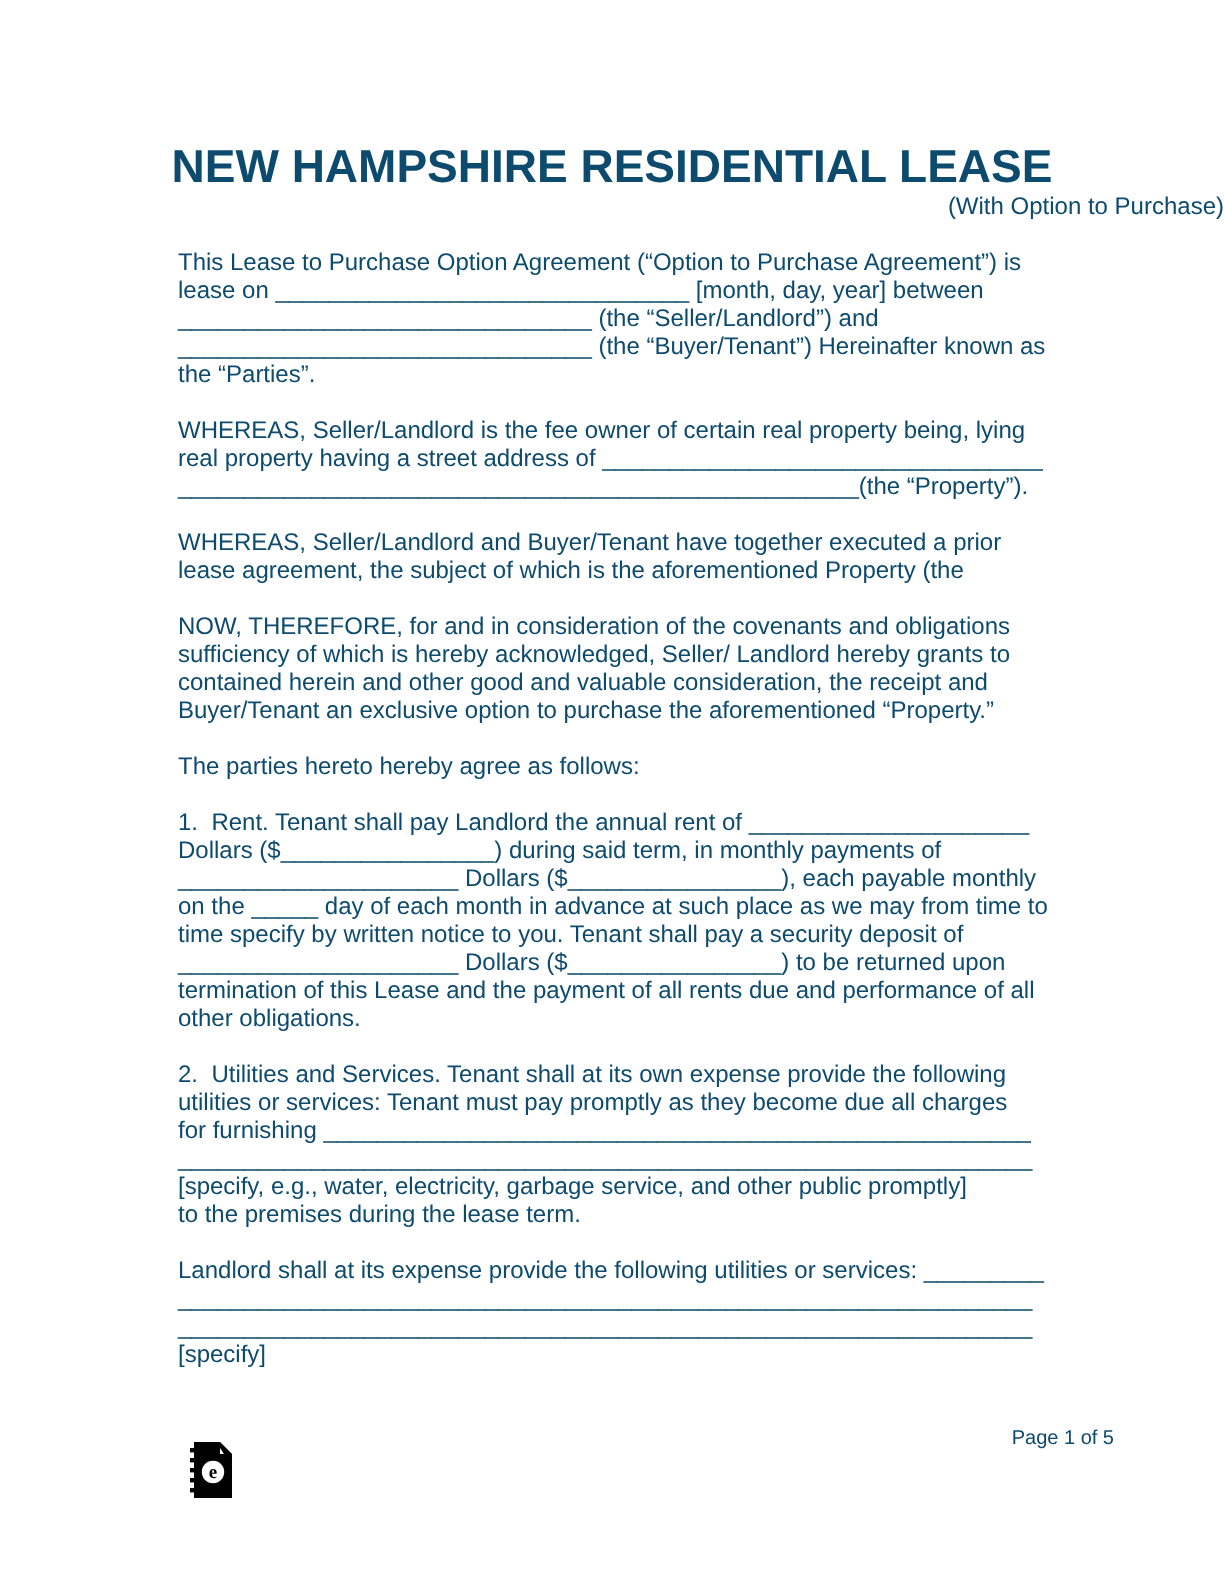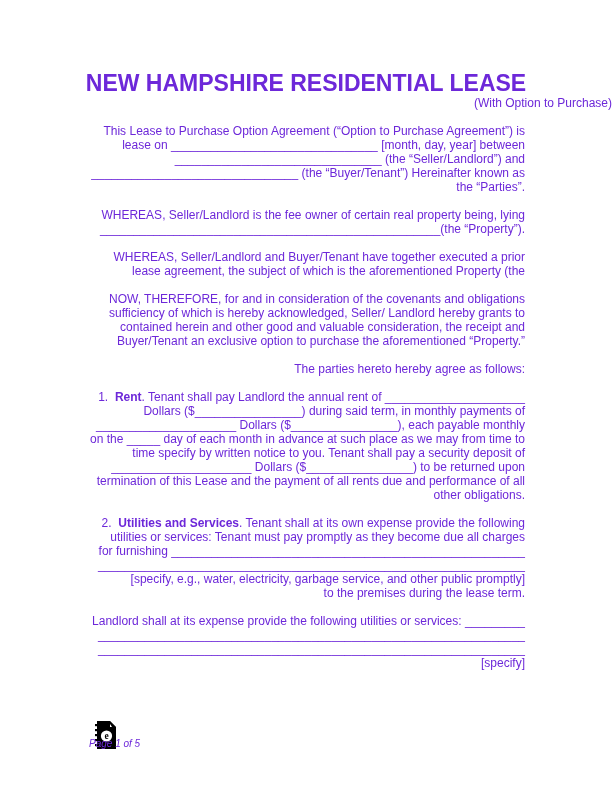--- a/index.html
+++ b/index.html
@@ -1,46 +1,46 @@
 <!DOCTYPE html>
 <html><head>
 <meta charset="utf-8">
 <style>
   html, body { margin:0; padding:0; background:#ffffff; }
   .page {
     position:relative;
     width:612px; height:792px;
     background:#ffffff;
-    color:#6d28d9;
+    color:#0c4a6e;
     font-family:"Liberation Sans", sans-serif;
     overflow:hidden;
   }
   .doc-title {
     position:absolute; top:70px; left:0; width:612px;
     text-align:center;
     font-size:23px; font-weight:bold; line-height:26px;
     white-space:pre;
   }
   .doc-subtitle {
     position:absolute; top:96px; left:0; width:612px;
     text-align:right;
     font-size:12px; line-height:14px;
   }
   .doc-body {
     position:absolute; top:124px; left:89px; width:436px;
     font-size:12px; line-height:14px;
   }
   .para { margin:0 0 14px 0; }
-  .line { white-space:pre;text-align:right; }
-  .b { font-weight:bold; }
+  .line { white-space:pre; }
+  .b { font-weight:normal; }
   .blank { letter-spacing:0; }
   .footer-logo { position:absolute; left:94px; top:720px; width:24px; height:30px; }
   .page-num {
-    position:absolute; top:738px; left:89px; width:468px;
-    text-align:left; font-size:10px; line-height:12px;font-style:italic;
+    position:absolute; top:714px; left:89px; width:468px;
+    text-align:right; font-size:10px; line-height:12px;
   }
 </style>
 </head>
 <body>
 
 <div class="page">
 
   <div class="doc-title">NEW HAMPSHIRE RESIDENTIAL LEASE</div>
 
   <div class="doc-subtitle">(With Option to Purchase)</div>
@@ -48,20 +48,21 @@
   <div class="doc-body">
     <div class="para">
         <div class="line"><span>This Lease to Purchase Option Agreement (“Option to Purchase Agreement”) is</span></div>
         <div class="line"><span>lease on </span><span class="blank">_______________________________</span><span> [month, day, year] between</span></div>
         <div class="line"><span class="blank">_______________________________</span><span> (the “Seller/Landlord”) and</span></div>
         <div class="line"><span class="blank">_______________________________</span><span> (the “Buyer/Tenant”) Hereinafter known as</span></div>
         <div class="line"><span>the “Parties”.</span></div>
       </div>
     <div class="para">
         <div class="line"><span>WHEREAS, Seller/Landlord is the fee owner of certain real property being, lying</span></div>
+        <div class="line"><span>real property having a street address of </span><span class="blank">_________________________________</span></div>
         <div class="line"><span class="blank">___________________________________________________</span><span>(the “Property”).</span></div>
       </div>
     <div class="para">
         <div class="line"><span>WHEREAS, Seller/Landlord and Buyer/Tenant have together executed a prior</span></div>
         <div class="line"><span>lease agreement, the subject of which is the aforementioned Property (the</span></div>
       </div>
     <div class="para">
         <div class="line"><span>NOW, THEREFORE, for and in consideration of the covenants and obligations</span></div>
         <div class="line"><span>sufficiency of which is hereby acknowledged, Seller/ Landlord hereby grants to</span></div>
         <div class="line"><span>contained herein and other good and valuable consideration, the receipt and</span></div>

